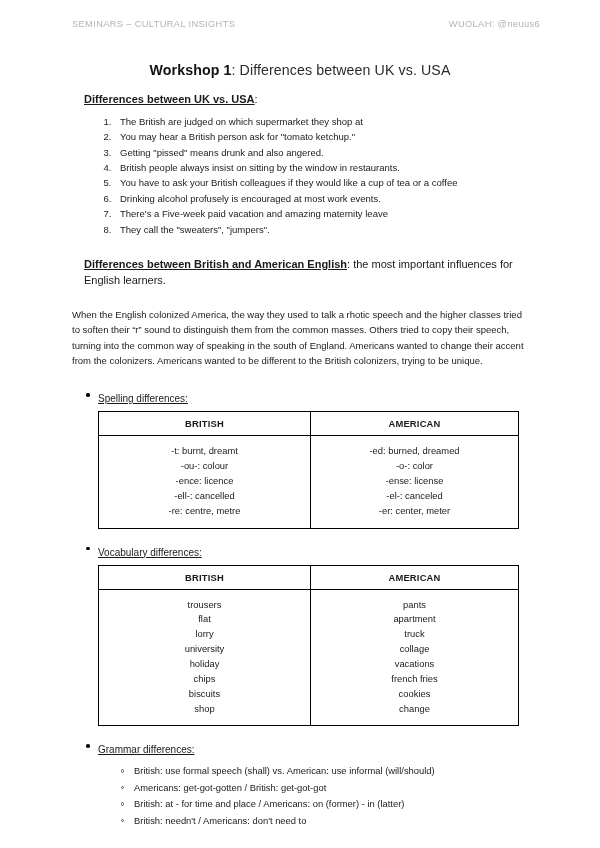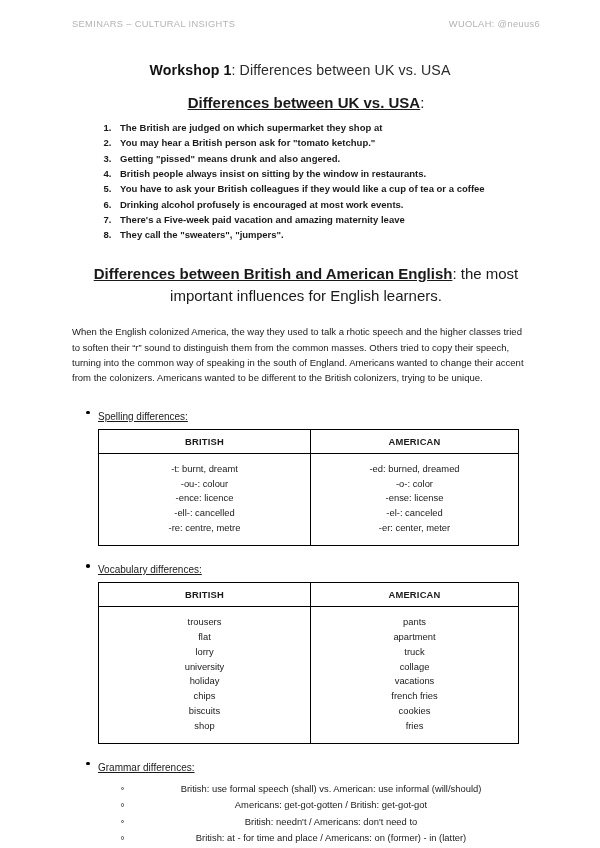--- a/index.html
+++ b/index.html
@@ -55,37 +55,36 @@
     margin: 0 0 14px 0;
     font-weight: normal;
     letter-spacing: 0.1px;
   }
   .doc-title .t-strong {
     font-weight: bold;
     color: #111;
   }
 
   .section-head {
-    font-size: 15px;
+    font-size: 11px;
     margin: 0 0 6px 12px;
     line-height: 1.45;
-    text-align: center;
   }
   .section-head .sh-strong {
     font-weight: bold;
     text-decoration: underline;
   }
 
   ol.numbered {
     margin: 2px 0 0 0;
     padding-left: 42px;
     font-size: 9.5px;
     line-height: 1.62;
   }
-  ol.numbered li { padding-left: 6px; font-weight: bold; }
+  ol.numbered li { padding-left: 6px; }
 
   .para {
     font-size: 9.5px;
     line-height: 1.62;
     margin: 18px 0 0 0;
     text-align: left;
   }
 
   .gap-lg { height: 20px; }
   .gap-md { height: 13px; }
@@ -137,21 +136,20 @@
   }
   table.cmp col.c-left { width: 212px; }
   table.cmp col.c-right { width: 208px; }
   .cell-lines div { white-space: nowrap; }
 
   
   ul.subbullets {
     margin: 4px 0 0 0;
     padding-left: 36px;
     list-style: none;
-    text-align: center;
   }
   ul.subbullets > li {
     position: relative;
     font-size: 9.4px;
     line-height: 1.75;
   }
   ul.subbullets > li::before {
     content: "";
     position: absolute;
     left: -13px;
@@ -271,37 +269,37 @@
               </td>
               <td>
                 <div class="cell-lines">
                   <div>pants</div>
                   <div>apartment</div>
                   <div>truck</div>
                   <div>collage</div>
                   <div>vacations</div>
                   <div>french fries</div>
                   <div>cookies</div>
-                  <div>fries</div>
+                  <div>change</div>
                 </div>
               </td>
             </tr>
           </tbody>
         </table>
       </li>
     </ul>
 
     <div class="gap-md"></div>
 
     <ul class="bullets">
       <li>
         <span class="bullet-label">Grammar differences:</span>
         <ul class="subbullets">
           <li>British: use formal speech (shall) vs. American: use informal (will/should)</li>
           <li>Americans: get-got-gotten / British: get-got-got</li>
+          <li>British: at - for time and place / Americans: on (former) - in (latter)</li>
           <li>British: needn't / Americans: don't need to</li>
-          <li>British: at - for time and place / Americans: on (former) - in (latter)</li>
         </ul>
       </li>
     </ul>
 
   </div>
 </div>
 
 </body></html>

